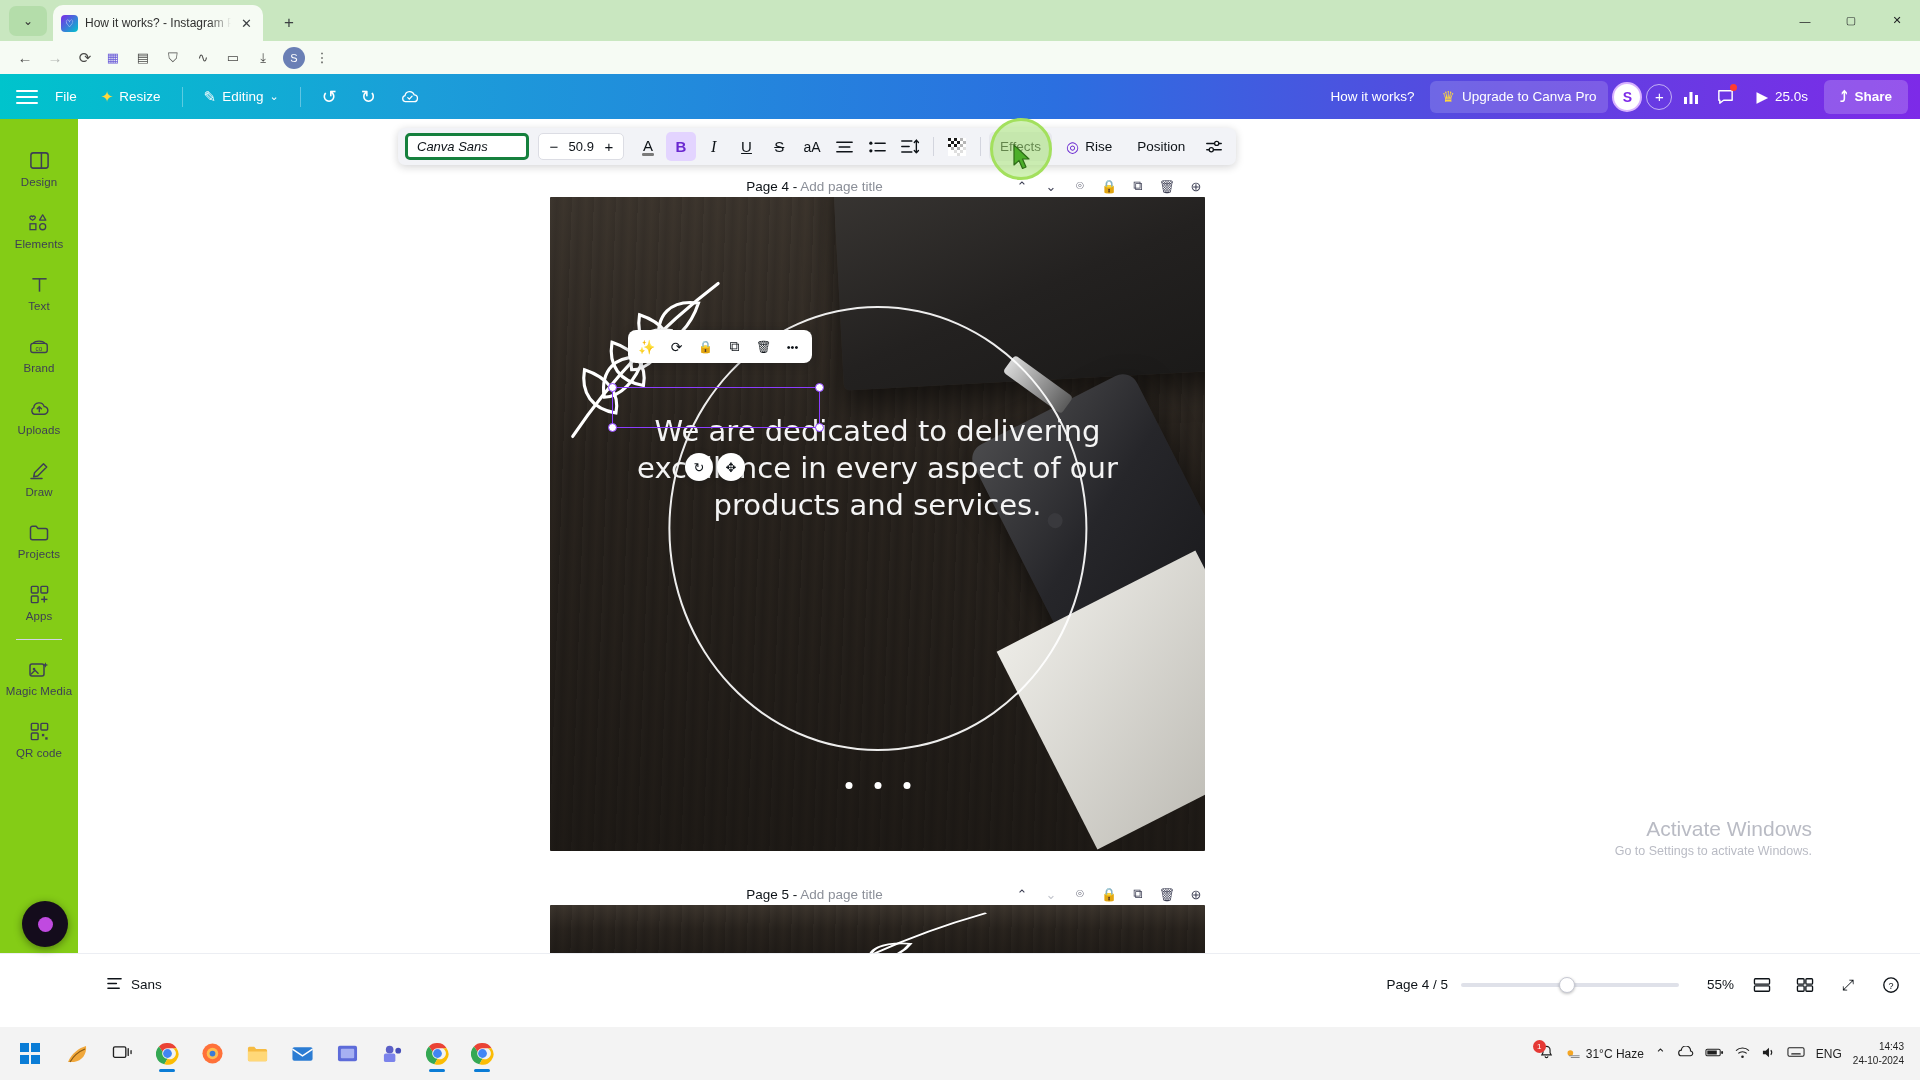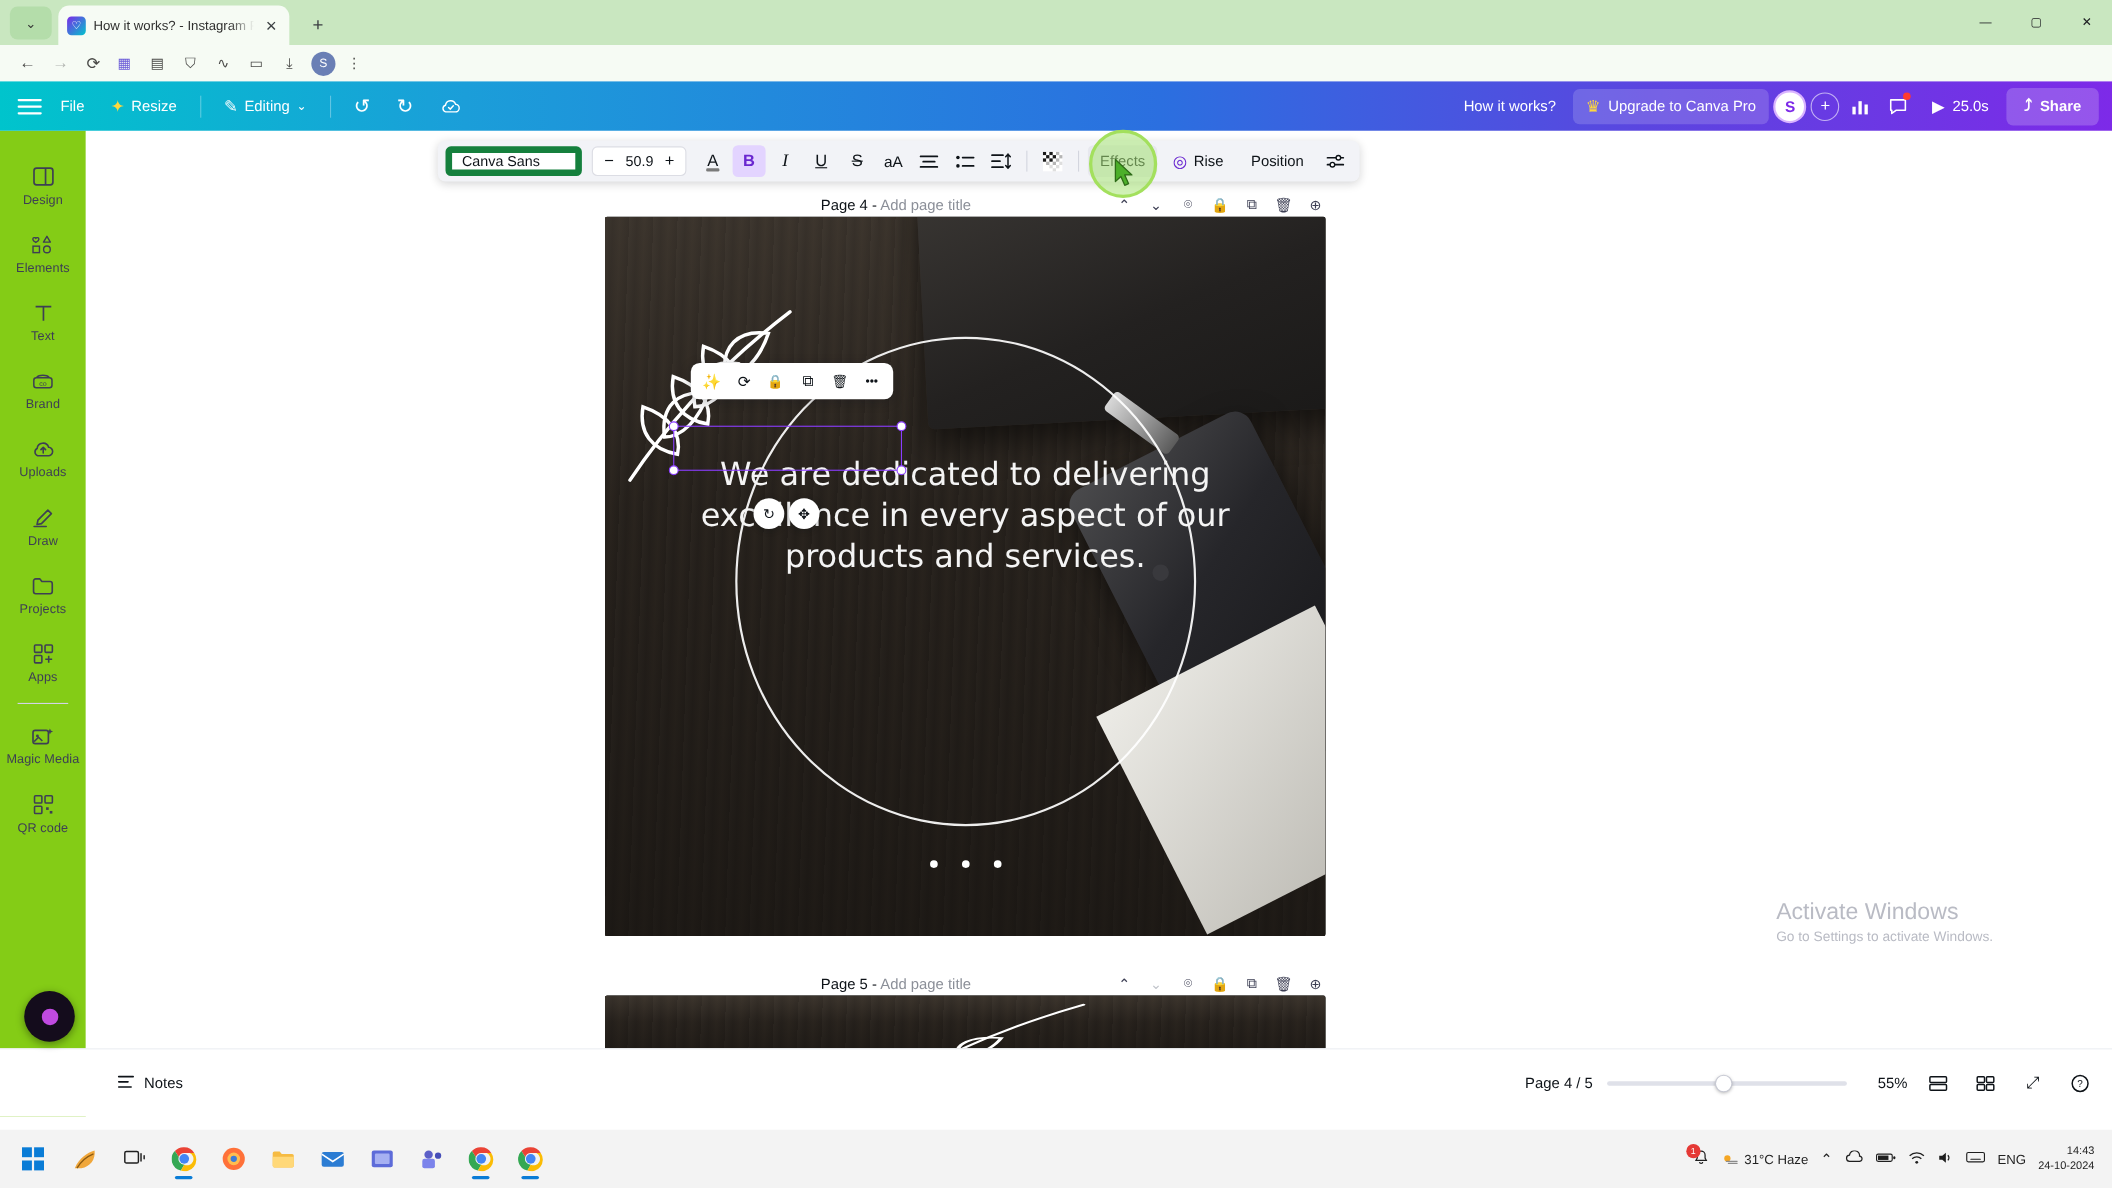--- a/index.html
+++ b/index.html
@@ -219,22 +219,22 @@
     font-size:13px;color:#0e1318; cursor:pointer;
   }
 
   
   .text-toolbar{
     position:absolute; left:398px; top:128px; width:838px; height:37px;
     background:#f2f3f7; border-radius:7px; box-shadow:0 2px 9px rgba(14,19,24,.18);
     display:flex; align-items:center; padding:0 7px; gap:3px; z-index:40;
   }
   .font-select{
-    width:125px; height:27px; background:#fff; border:6px solid #15803d; border-radius:5px;
-    display:flex; align-items:center; padding:0 9px; font-size:13px; color:#0e1318;
+    width:125px; height:27px; background:#fff; border:3px solid #15803d; border-radius:5px;
+    display:flex; align-items:center; padding:0 9px; font-size:13px; color:#0e1318;font-style:italic;
   }
   .size-box{
     height:27px; background:#fff;border:1px solid #dcdde4;border-radius:5px;
     display:flex;align-items:center; padding:0 5px; gap:1px; margin-left:6px;
   }
   .size-box .st{ width:19px;text-align:center;font-size:15px;color:#0e1318;cursor:pointer;}
   .size-box .sv{ width:34px;text-align:center;font-size:13px;color:#0e1318;}
   .tb-ico{
     width:30px;height:29px;display:flex;align-items:center;justify-content:center;
     font-size:15px;color:#0e1318;border-radius:5px;cursor:pointer;position:relative;
@@ -267,21 +267,21 @@
   .bb-right{ margin-left:auto; display:flex; align-items:center; gap:13px;}
   .page-count{ font-size:13.5px;color:#0e1318;}
   .zoom-track{ width:218px;height:4px;background:#dfe1e9;border-radius:2px;position:relative;}
   .zoom-knob{ position:absolute; left:98px; top:-6px; width:16px;height:16px;border-radius:50%;
     background:#fff; border:1px solid #c7c9d3; box-shadow:0 1px 3px rgba(0,0,0,.25);}
   .zoom-pct{ font-size:13.5px;color:#0e1318; width:42px; text-align:right;}
   .bb-ico{ width:30px;height:30px;display:flex;align-items:center;justify-content:center;
     font-size:15px;color:#0e1318;cursor:pointer;}
 
   .watermark{
-    position:absolute; right:108px; bottom:95px; text-align:left; z-index:5; color:#b9bbc4;
+    position:absolute; right:108px; bottom:95px; text-align:right; z-index:5; color:#b9bbc4;
   }
   .wm1{ font-size:21px; }
   .wm2{ font-size:12.5px; margin-top:3px;}
 
   .rec-bubble{
     position:absolute; left:22px; bottom:68px; width:46px;height:46px;border-radius:50%;
     background:#140c1c; display:flex;align-items:center;justify-content:center; z-index:45;
     box-shadow:0 2px 8px rgba(0,0,0,.4);
   }
   .rec-bubble i{ width:15px;height:15px;border-radius:50%;background:#c04ae0; display:block;}
@@ -627,21 +627,21 @@
 
   <div class="bottom-bar">
     <div class="notes-btn">
       <span>
         <svg width="17" height="15" viewBox="0 0 18 16">
             <line x1="2" y1="3" x2="16" y2="3" stroke="#0e1318" stroke-width="1.6" stroke-linecap="round"></line>
             <line x1="2" y1="8" x2="11" y2="8" stroke="#0e1318" stroke-width="1.6" stroke-linecap="round"></line>
             <line x1="2" y1="13" x2="14" y2="13" stroke="#0e1318" stroke-width="1.6" stroke-linecap="round"></line>
           </svg>
       </span>
-      <span>Notes</span>
+      <span>Sans</span>
     </div>
     <div class="bb-right">
       <div class="page-count">Page 4 / 5</div>
       <div class="zoom-track">
         <div class="zoom-knob"></div>
       </div>
       <div class="zoom-pct">55%</div>
       <div class="bb-ico">
         <svg width="18" height="16" viewBox="0 0 20 18">
             <rect x="1.5" y="2" width="17" height="6" rx="1" fill="none" stroke="#0e1318" stroke-width="1.5"></rect>

